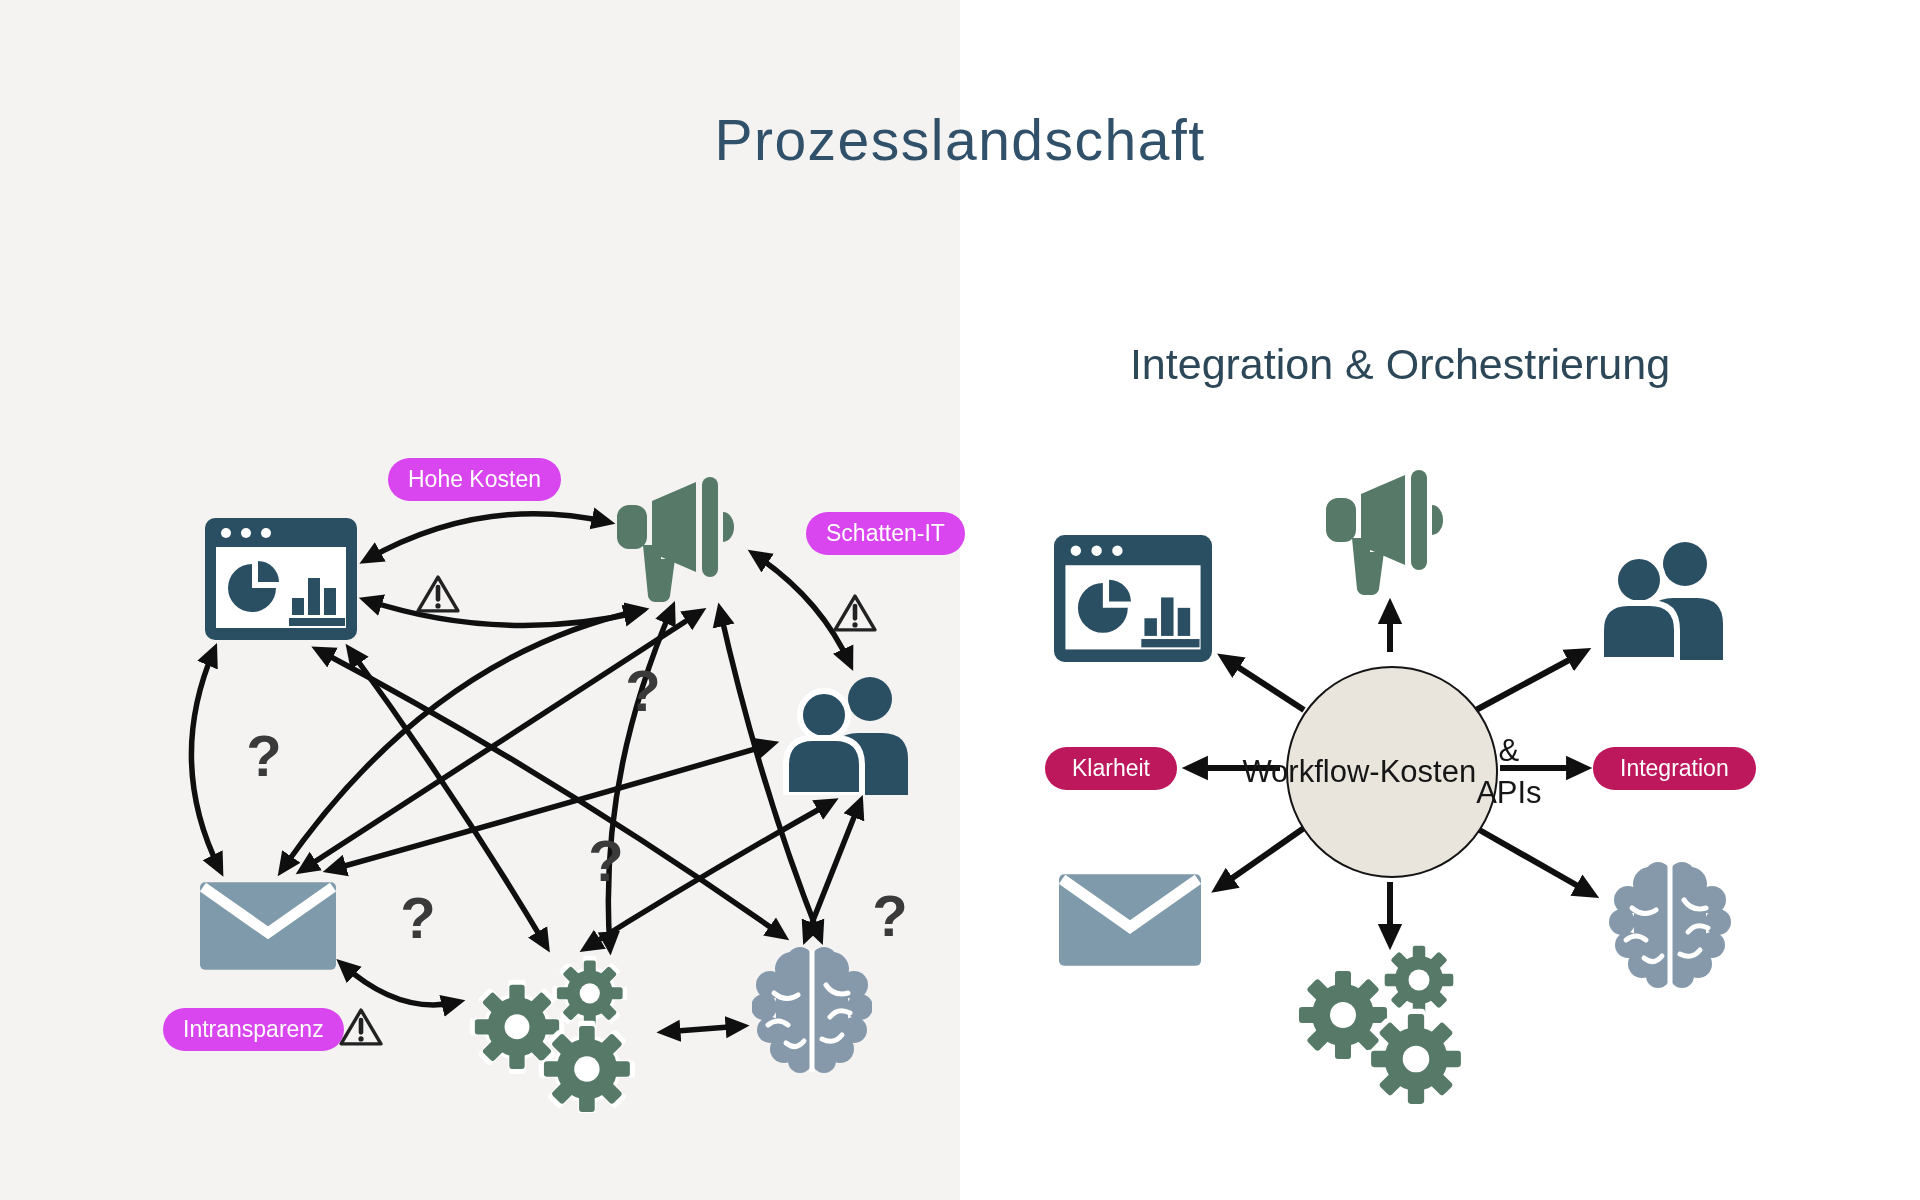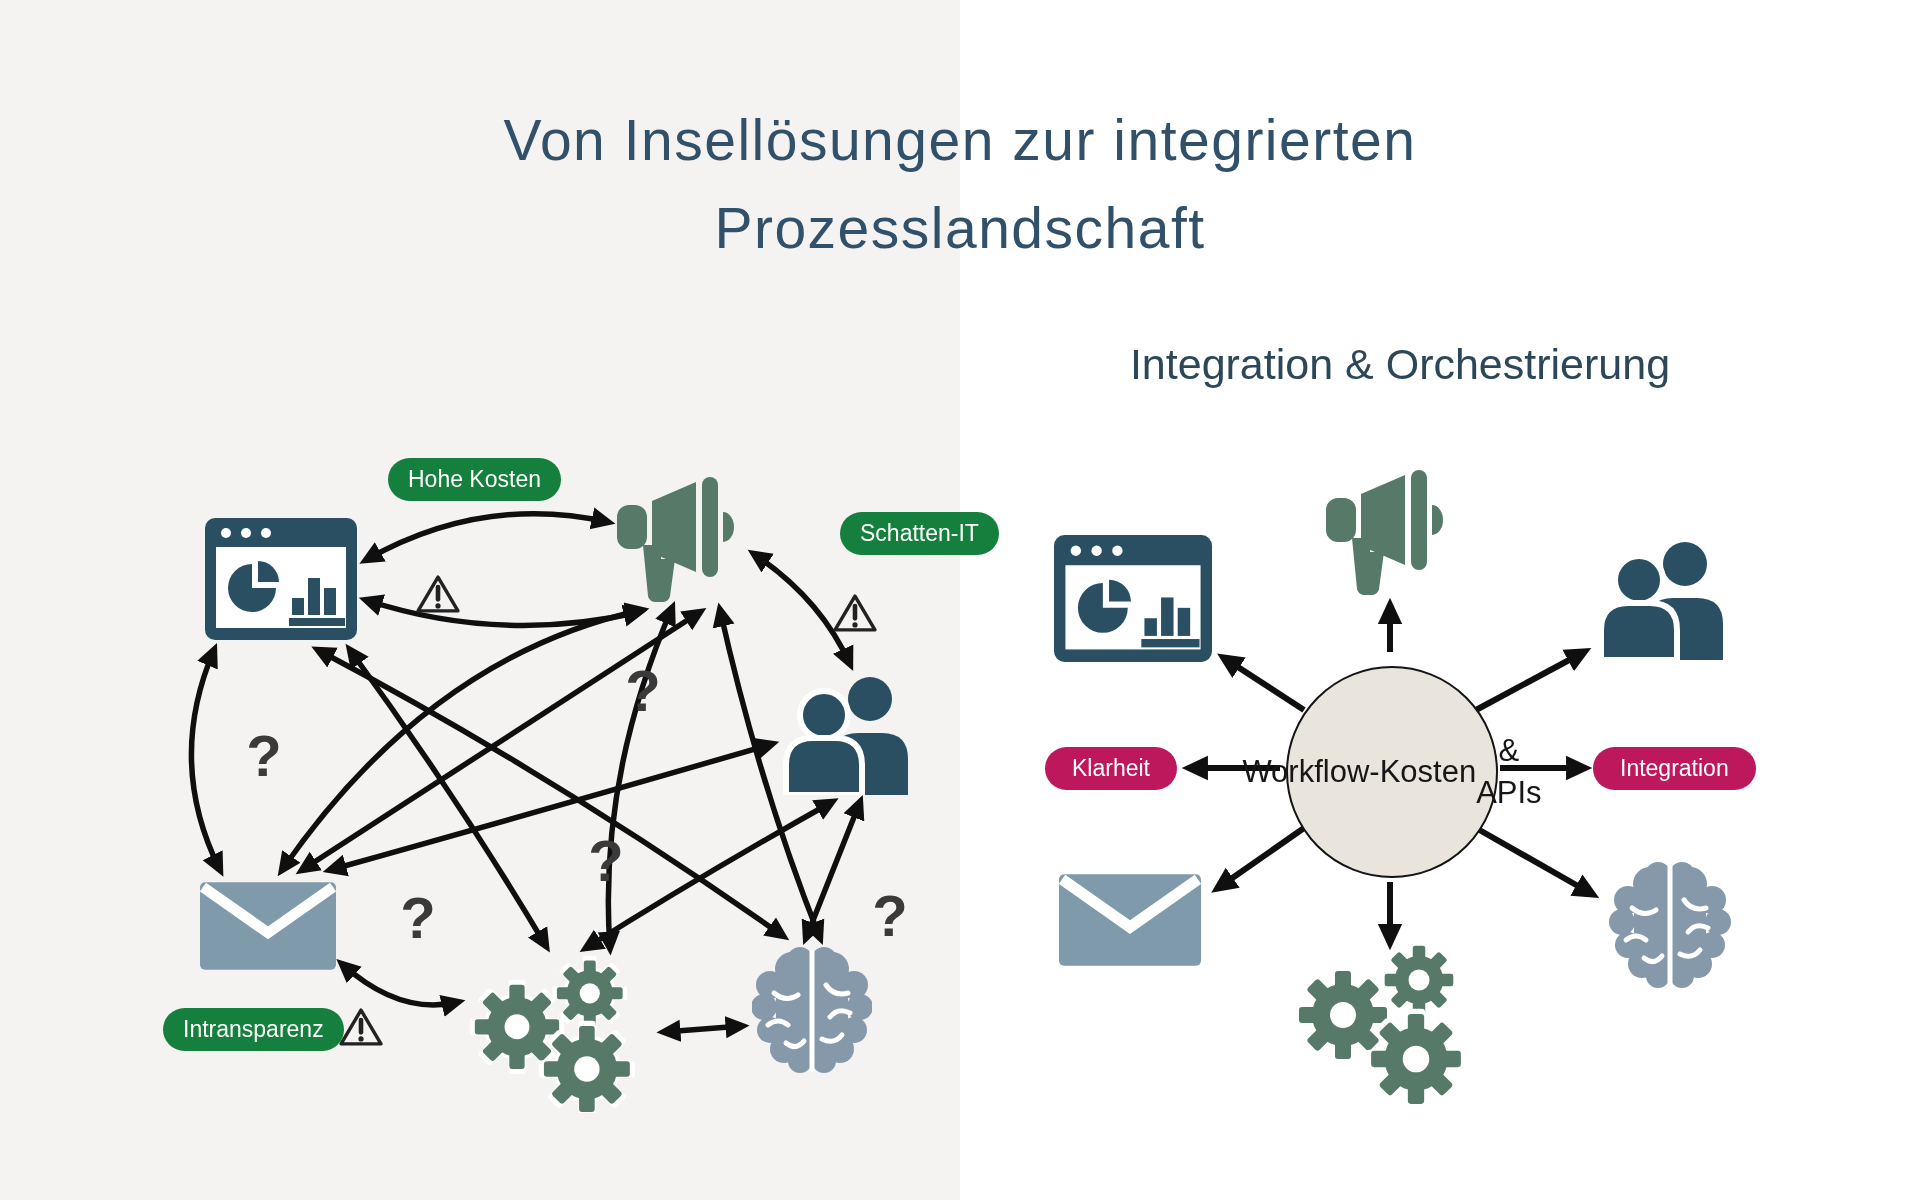--- a/index.html
+++ b/index.html
@@ -15,21 +15,21 @@
   .col-heading {
     position:absolute; top:340px; text-align:center;
     color:#2c4858; font-weight:500; font-size:43px;
   }
   #heading-left  { left:296px;  width:500px; }
   #heading-right { left:1100px; width:600px; }
   .badge {
     position:absolute; border-radius:999px; color:#ffffff;
     font-size:23px; padding:8px 20px; white-space:nowrap;
   }
-  .badge.red   { background:#15803d; }
+  .badge.red   { background:#d946ef; }
   .badge.green { background:#be185d; padding:8px 27px; }
   .qmark {
     position:absolute; transform:translate(-50%,-50%);
     font-weight:700; font-size:58px; color:#3a3a3a;
   }
   #hub {
     position:absolute; left:1286px; top:666px; width:208px; height:208px;
     background:#e9e5dc; border:2.5px solid #141414; border-radius:50%;
     display:flex; flex-direction:row; align-items:center; justify-content:center;
     color:#161616; font-size:31px; line-height:42px; text-align:center;
@@ -176,21 +176,20 @@
       <path d="M 1476 710 L 1584 652"></path>
       <path d="M 1280 768 L 1190 768"></path>
       <path d="M 1500 768 L 1584 768"></path>
       <path d="M 1304 828 L 1218 888"></path>
       <path d="M 1476 828 L 1592 894"></path>
       <path d="M 1390 882 L 1390 942"></path>
     </g>
   </svg>
 
   <div id="title">
-    <div>Von Insellösungen zur integrierten</div>
     <div>Prozesslandschaft</div>
   </div>
   <div id="heading-right" class="col-heading">Integration &amp; Orchestrierung</div>
 
   <svg class="icon" style="left:205px; top:518px;" width="152" height="122" viewBox="0 0 152 122">
       <use href="#ic-dash"></use>
     </svg>
   <svg class="icon" style="left:617px; top:475px;" width="130" height="127" viewBox="0 0 130 127">
       <use href="#ic-mega"></use>
     </svg>
@@ -211,21 +210,21 @@
       <use href="#ic-warn"></use>
     </svg>
   <svg class="icon" style="left:832px; top:592px;" width="46" height="42" viewBox="0 0 60 54">
       <use href="#ic-warn"></use>
     </svg>
   <svg class="icon" style="left:338px; top:1006px;" width="46" height="42" viewBox="0 0 60 54">
       <use href="#ic-warn"></use>
     </svg>
 
   <div class="badge red" style="left:388px; top:458px;">Hohe Kosten</div>
-  <div class="badge red" style="left:840px; top:512px;text-align:right;">Schatten-IT</div>
+  <div class="badge red" style="left:806px; top:512px;text-align:right;">Schatten-IT</div>
   <div class="badge red" style="left:163px; top:1008px;">Intransparenz</div>
 
   <span class="qmark" style="left:264px; top:755px;">?</span>
   <span class="qmark" style="left:643px; top:690px;">?</span>
   <span class="qmark" style="left:606px; top:860px;">?</span>
   <span class="qmark" style="left:418px; top:917px;">?</span>
   <span class="qmark" style="left:890px; top:915px;">?</span>
 
   <svg class="icon" style="left:1054px; top:535px;" width="158" height="127" viewBox="0 0 152 122">
       <use href="#ic-dash"></use>

